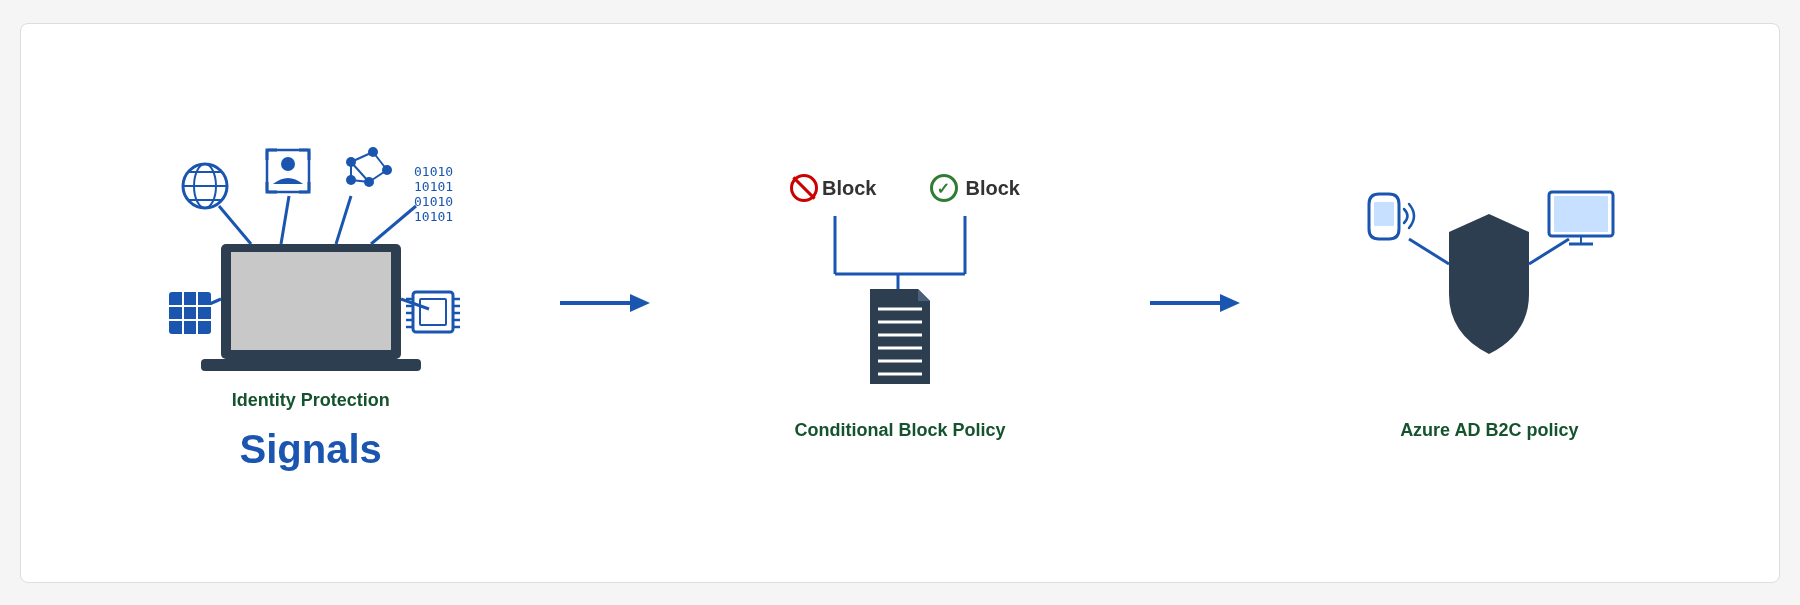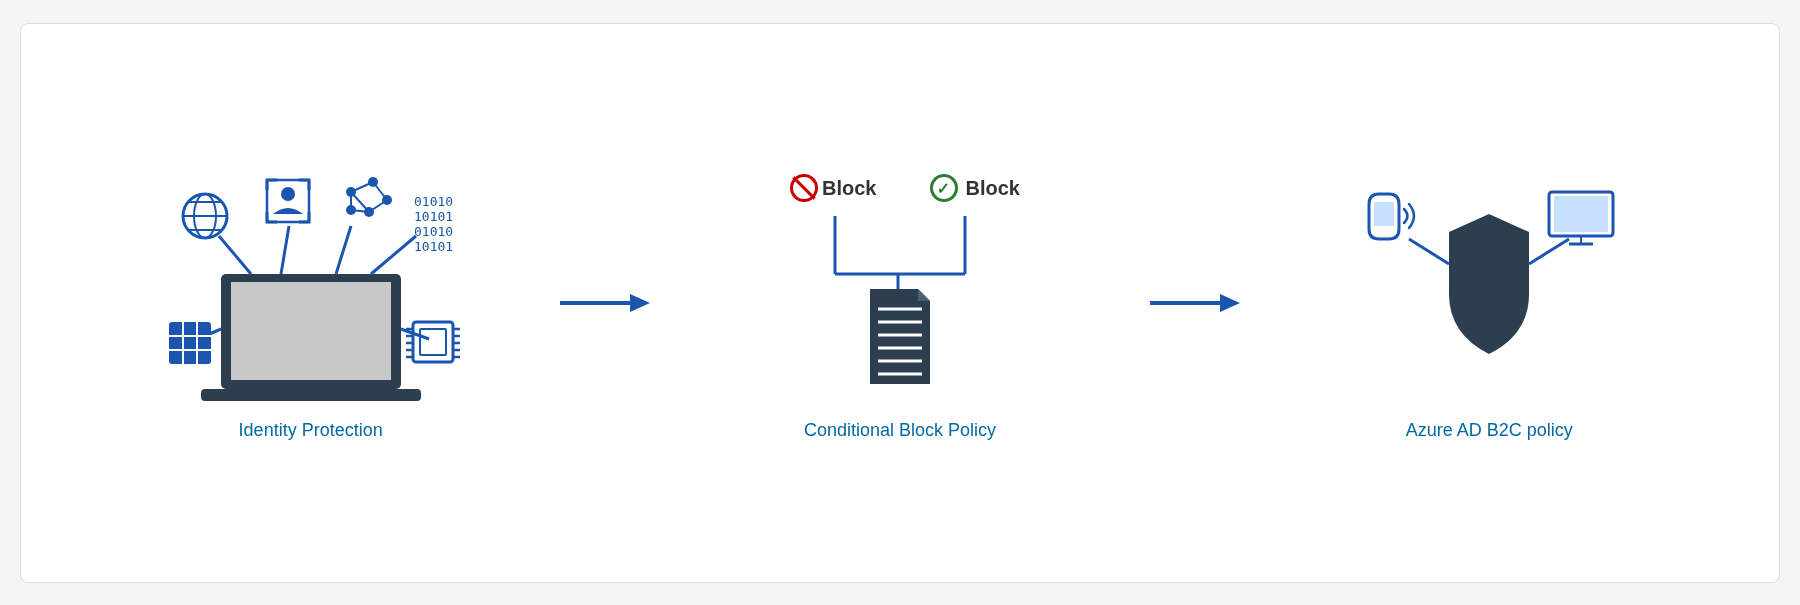--- a/index.html
+++ b/index.html
@@ -38,22 +38,22 @@
     .arrow-container {
       display: flex;
       align-items: center;
       justify-content: center;
       flex: 0 0 80px;
     }
 
     
     .sub-label {
       font-size: 18px;
-      color: #0369a1;
-      font-weight: 400;
+      color: #14532d;
+      font-weight: 700;
       text-align: center;
     }
 
     .main-label {
       font-size: 40px;
       font-weight: 700;
       color: #1a56b0;
       text-align: center;
     }
 
@@ -237,20 +237,21 @@
         <line x1="255" y1="193" x2="262" y2="193" stroke="#1a56b0" stroke-width="2.5"></line>
 
         <line x1="302" y1="165" x2="309" y2="165" stroke="#1a56b0" stroke-width="2.5"></line>
         <line x1="302" y1="172" x2="309" y2="172" stroke="#1a56b0" stroke-width="2.5"></line>
         <line x1="302" y1="179" x2="309" y2="179" stroke="#1a56b0" stroke-width="2.5"></line>
         <line x1="302" y1="186" x2="309" y2="186" stroke="#1a56b0" stroke-width="2.5"></line>
         <line x1="302" y1="193" x2="309" y2="193" stroke="#1a56b0" stroke-width="2.5"></line>
       </svg>
     </div>
     <div class="sub-label">Identity Protection</div>
+    <div class="main-label">Signals</div>
   </div>
 
   <div class="arrow-container">
     <svg width="90" height="30" viewBox="0 0 90 30" xmlns="http://www.w3.org/2000/svg">
       <line x1="0" y1="15" x2="75" y2="15" stroke="#1a56b0" stroke-width="4"></line>
       <polygon points="70,6 90,15 70,24" fill="#1a56b0"></polygon>
     </svg>
   </div>
 
   <div class="section">

